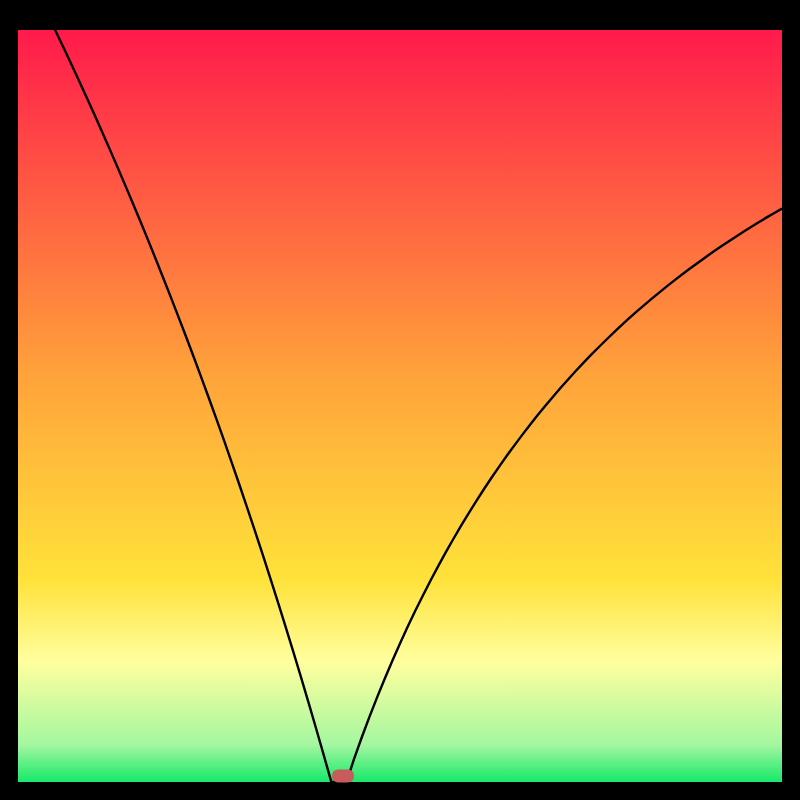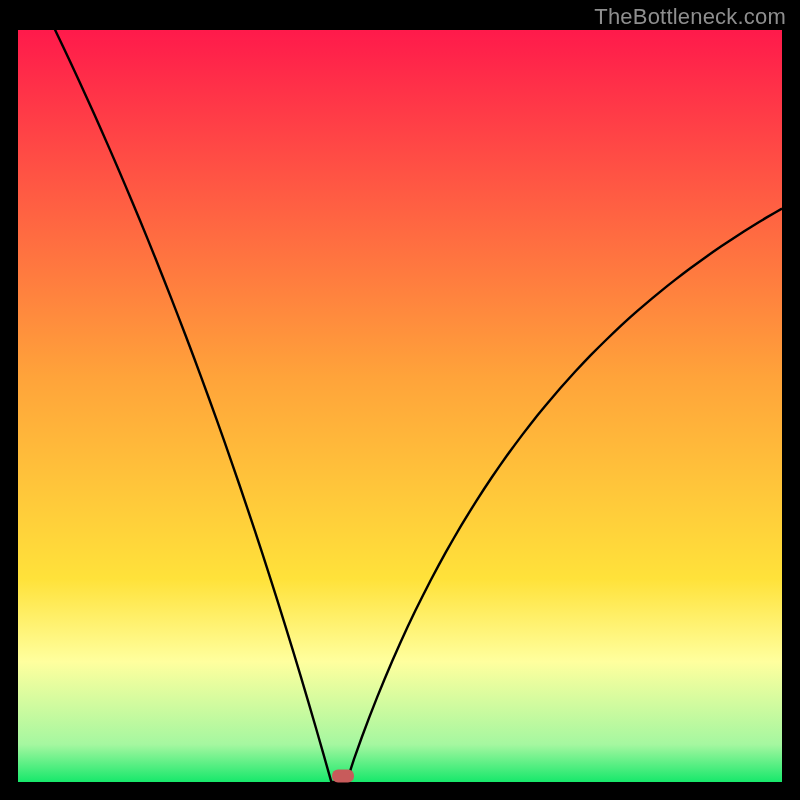--- a/index.html
+++ b/index.html
@@ -57,14 +57,13 @@
 <body>
 <div class="frame">
 
   <div class="plot-area" id="plotArea" style="left: 18px; top: 30px; width: 764px; height: 752px;">
     <svg class="plot-svg" id="plotSvg" width="764" height="752" viewBox="0 0 764 752">
         <path d="M 0.00 -75.20 L 7.64 -60.08 L 15.28 -44.82 L 22.92 -29.33 L 30.56 -13.69 L 38.20 2.18 L 45.84 18.27 L 53.48 34.52 L 61.12 50.99 L 68.76 67.68 L 76.40 84.60 L 84.04 101.75 L 91.68 119.12 L 99.32 136.71 L 106.96 154.61 L 114.60 172.73 L 122.24 191.08 L 129.88 209.66 L 137.52 228.53 L 145.16 247.71 L 152.80 267.11 L 160.44 286.81 L 168.08 306.74 L 175.72 327.04 L 183.36 347.57 L 191.00 368.48 L 198.64 389.69 L 206.28 411.19 L 213.92 433.08 L 221.56 455.26 L 229.20 477.82 L 236.84 500.68 L 244.48 523.99 L 252.12 547.61 L 259.76 571.67 L 267.40 596.11 L 275.04 620.93 L 282.68 646.19 L 290.32 671.84 L 297.96 698.01 L 305.60 724.63 L 313.24 751.70 L 320.88 752.00 L 328.52 752.00 L 336.16 728.61 L 343.80 707.26 L 351.44 686.88 L 359.08 667.40 L 366.72 648.68 L 374.36 630.78 L 382.00 613.48 L 389.64 596.86 L 397.28 580.84 L 404.92 565.43 L 412.56 550.54 L 420.20 536.10 L 427.84 522.19 L 435.48 508.73 L 443.12 495.72 L 450.76 483.08 L 458.40 470.90 L 466.04 459.02 L 473.68 447.52 L 481.32 436.39 L 488.96 425.56 L 496.60 415.10 L 504.24 404.88 L 511.88 394.95 L 519.52 385.32 L 527.16 376.00 L 534.80 366.90 L 542.44 358.03 L 550.08 349.45 L 557.72 341.03 L 565.36 332.91 L 573.00 324.94 L 580.64 317.27 L 588.28 309.75 L 595.92 302.38 L 603.56 295.24 L 611.20 288.24 L 618.84 281.47 L 626.48 274.86 L 634.12 268.39 L 641.76 262.07 L 649.40 255.91 L 657.04 249.89 L 664.68 244.02 L 672.32 238.23 L 679.96 232.67 L 687.60 227.18 L 695.24 221.76 L 702.88 216.58 L 710.52 211.46 L 718.16 206.42 L 725.80 201.54 L 733.44 196.72 L 741.08 191.99 L 748.72 187.40 L 756.36 182.96 L 764.00 178.52 " fill="none" stroke="#000000" stroke-width="2.4" stroke-linejoin="round"></path>
       </svg>
     <div class="marker" id="marker" style="background: rgb(200, 91, 91); left: 324.7px; top: 745.984px;"></div>
   </div>
 
-  <div class="watermark">TheBottleneck.com</div>
 </div>
 
 </body></html>

